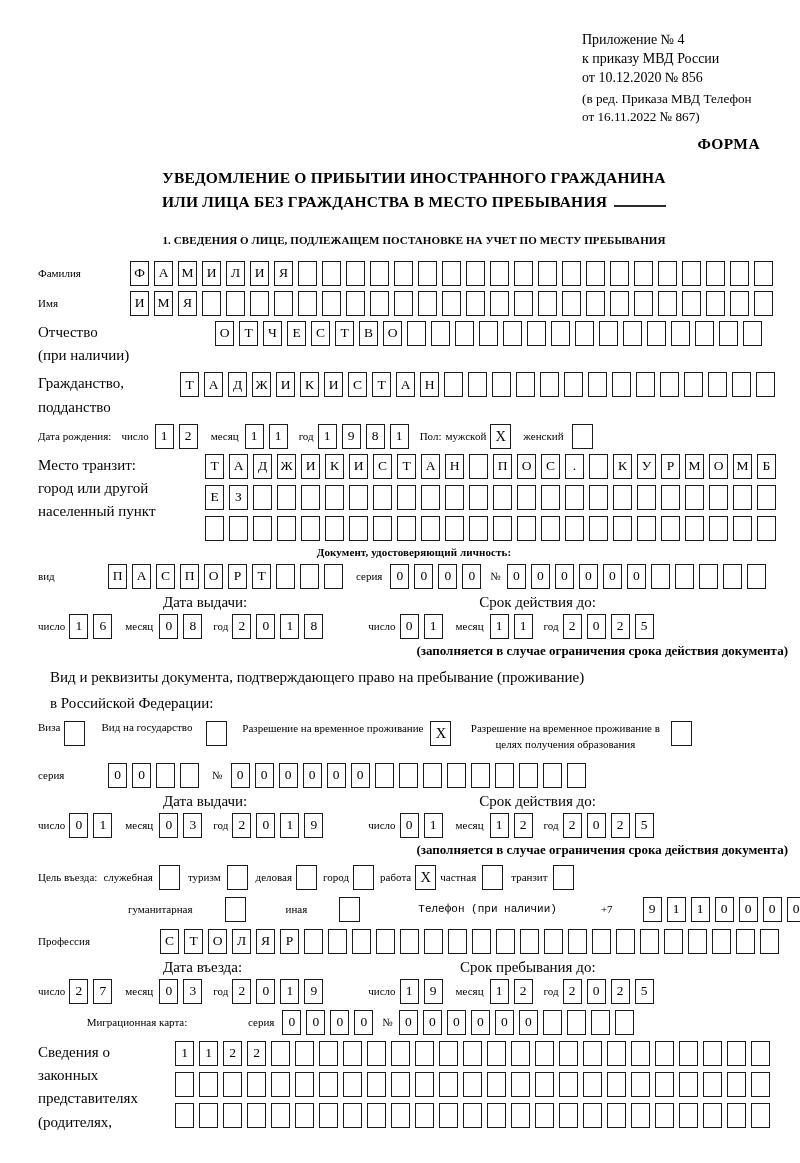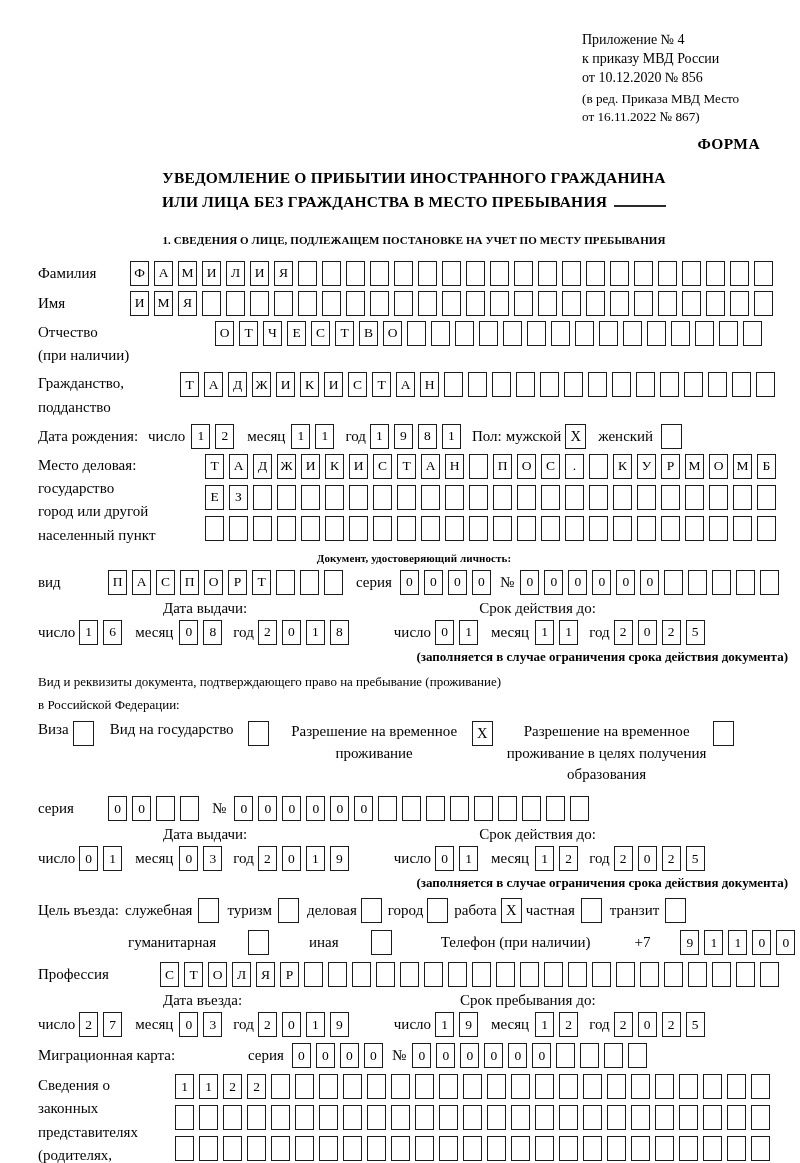--- a/index.html
+++ b/index.html
@@ -8,51 +8,51 @@
 
   .hdr{margin-left:544px;font-size:14px;line-height:1.36;}
   .hdr .sub{font-size:13.2px;margin-top:3px;line-height:1.32;}
   .forma{font-weight:700;text-align:right;padding-right:30px;font-size:15.5px;margin-top:10px;letter-spacing:.4px;}
   .title{font-weight:700;text-align:center;font-size:15.5px;line-height:1.55;margin-top:13px;letter-spacing:.2px;font-family:Liberation Serif, serif;}
   .titleline{display:inline-block;width:52px;height:13px;border-bottom:2px solid #2b2b2b;margin-left:7px;}
   .sec{font-weight:700;font-size:11px;text-align:center;margin-top:20px;margin-bottom:15px;white-space:nowrap;letter-spacing:.1px;}
 
   .row{display:flex;align-items:center;margin-bottom:5px;}
   .top{align-items:flex-start;}
-  .lbl{font-size:15px;flex:none;}
+  .lbl{font-size:11px;flex:none;}
   .lblcol{flex:none;font-size:15px;line-height:1.55;}
   .cells{display:flex;flex:none;}
   .cell{box-sizing:border-box;width:19px;height:25px;border:1.7px solid #1c1c1c;margin-right:5px;display:flex;align-items:center;justify-content:center;font-size:13.5px;flex:none;background:#fff;}
   .box{box-sizing:border-box;width:21px;height:25px;border:1.7px solid #1c1c1c;display:flex;align-items:center;justify-content:center;font-size:14.5px;flex:none;background:#fff;}
 
   .w70{width:70px;} .w90{width:92px;} .w120{width:122px;} .w135{width:137px;}
-  .w140{width:142px;} .w165{width:167px;} .w175{width:177px;} .w195{width:198px;}
+  .w140{width:142px;} .w165{width:167px;} .w175{width:177px;} .w195{width:198px;text-align:center;}
   .mr4{margin-right:4px;} .mr6{margin-right:6px;} .mr8{margin-right:8px;} .mr10{margin-right:10px;}
   .ml4{margin-left:4px;} .ml6{margin-left:6px;} .ml8{margin-left:8px;} .ml12{margin-left:12px;}
   .ml14{margin-left:14px;} .ml16{margin-left:16px;} .ml20{margin-left:20px;} .ml40{margin-left:40px;}
   .mb6{margin-bottom:6px;}
 
   .dhead{display:flex;font-size:15px;margin-bottom:3px;margin-top:2px;}
   .dh1{margin-left:125px;} .dh2{margin-left:232px;} .dh2e{margin-left:218px;}
   .note{font-size:13px;font-weight:700;text-align:right;padding-right:2px;margin:-1px 0 7px 0;}
-  .para{font-size:13px;margin:4px 0 0 0;line-height:1.5;}
+  .para{font-size:15px;margin:4px 0 0 12px;line-height:1.5;}
   .wrapc{text-align:center;line-height:1.45;}
   .w185{width:183px;} .w200{width:200px;}
 </style>
 </head>
 <body>
 
 <div class="page">
 
   <div class="hdr">
     <div>Приложение № 4</div>
     <div>к приказу МВД России</div>
     <div>от 10.12.2020 № 856</div>
     <div class="sub">
-      <div>(в ред. Приказа МВД Место</div>
+      <div>(в ред. Приказа МВД Телефон</div>
       <div>от 16.11.2022 № 867)</div>
     </div>
   </div>
 
   <div class="forma">ФОРМА</div>
 
   <div class="title">
     <div>УВЕДОМЛЕНИЕ О ПРИБЫТИИ ИНОСТРАННОГО ГРАЖДАНИНА</div>
     <div><span>ИЛИ ЛИЦА БЕЗ ГРАЖДАНСТВА В МЕСТО ПРЕБЫВАНИЯ</span><span class="titleline"></span></div>
   </div>
@@ -212,22 +212,21 @@
       </span>
     <span class="lbl ml6 mr4">Пол:</span>
     <span class="lbl mr4">мужской</span>
     <span class="box">X</span>
     <span class="lbl ml12 mr8">женский</span>
     <span class="box"></span>
   </div>
 
   <div class="row top">
     <div class="lblcol w165">
-      <div>Место деловая:</div>
-      <div>государство</div>
+      <div>Место транзит:</div>
       <div>город или другой</div>
       <div>населенный пункт</div>
     </div>
     <div>
       <div class="cells mb6">
           <span class="cell">Т</span>
           <span class="cell">А</span>
           <span class="cell">Д</span>
           <span class="cell">Ж</span>
           <span class="cell">И</span>
@@ -491,21 +490,21 @@
     <span class="box mr8"></span>
     <span class="lbl mr6">транзит</span>
     <span class="box"></span>
   </div>
 
   <div class="row" style="margin-top:7px;gap:24px;">
     <span class="lbl mr8" style="margin-left:90px;">гуманитарная</span>
     <span class="box"></span>
     <span class="lbl ml16 mr8">иная</span>
     <span class="box"></span>
-    <span class="lbl ml20" style="margin-left:25px;">Телефон (при наличии)</span>
+    <span class="lbl ml20" style="margin-left:34px;font-family:Liberation Mono, monospace;">Телефон (при наличии)</span>
     <span class="lbl ml20 mr6">+7</span>
     <span class="cells">
         <span class="cell">9</span>
         <span class="cell">1</span>
         <span class="cell">1</span>
         <span class="cell">0</span>
         <span class="cell">0</span>
         <span class="cell">0</span>
         <span class="cell">0</span>
         <span class="cell">0</span>

